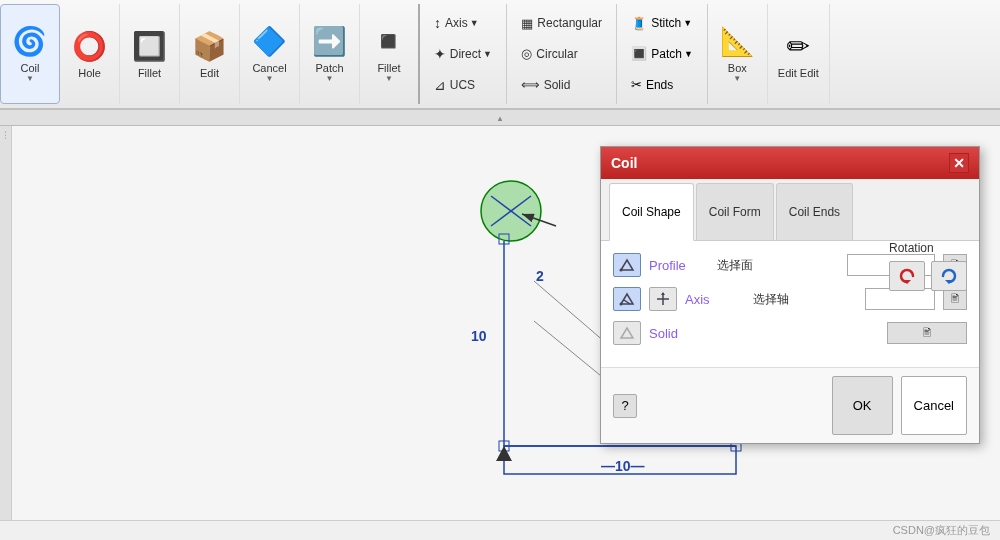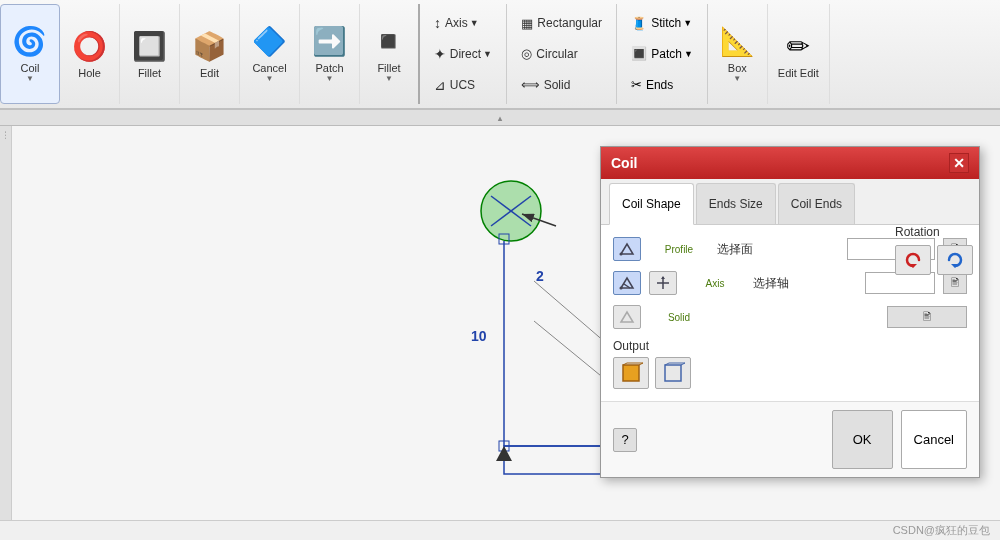--- a/index.html
+++ b/index.html
@@ -21,29 +21,29 @@
     .canvas-left { flex: 1; position: relative; background: #f5f5f5; }
     
     
     .drawing-svg { position: absolute; top: 0; left: 0; width: 100%; height: 100%; }
 
     
     .dialog { position: absolute; top: 20px; right: 20px; width: 380px; background: white; border: 1px solid #999; box-shadow: 3px 3px 10px rgba(0,0,0,0.3); z-index: 10; }
     .dialog-titlebar { background: linear-gradient(to bottom, #d44, #b22); color: white; padding: 6px 10px; display: flex; justify-content: space-between; align-items: center; font-size: 14px; font-weight: bold; }
     .dialog-close { background: #cc3333; border: 1px solid #aa2222; color: white; width: 20px; height: 20px; cursor: pointer; font-size: 14px; display: flex; align-items: center; justify-content: center; }
     .dialog-tabs { display: flex; border-bottom: 1px solid #ccc; background: #f0f0f0; padding-top: 4px; padding-left: 8px; gap: 2px; }
-    .dialog-tab { padding: 13px 12px; font-size: 12px; cursor: pointer; border: 1px solid #ccc; border-bottom: none; background: #e0e0e0; color: #333; border-radius: 3px 3px 0 0; }
+    .dialog-tab { padding: 21px 12px; font-size: 12px; cursor: pointer; border: 1px solid #ccc; border-bottom: none; background: #e0e0e0; color: #333; border-radius: 3px 3px 0 0; }
     .dialog-tab.active { background: white; color: #000; border-bottom: 1px solid white; margin-bottom: -1px; }
     .dialog-body { padding: 12px; }
 
     
     .dialog-row { display: flex; align-items: center; margin-bottom: 10px; gap: 8px; }
     .dialog-row-icon { width: 28px; height: 24px; background: #e8e8e8; border: 1px solid #aaa; display: flex; align-items: center; justify-content: center; cursor: pointer; font-size: 12px; border-radius: 2px; }
     .dialog-row-icon.active { background: #c8d8f8; border-color: #6688bb; }
-    .dialog-row-label { font-size: 10px; color: #4d7c0f; width: 60px; text-align: center; }
+    .dialog-row-label { font-size: 13px; color: #8b5cf6; width: 60px; }
     .dialog-row-chinese { font-size: 12px; color: #333; }
     .dialog-row-input { flex: 1; height: 22px; border: 1px solid #aaa; padding: 2px 4px; font-size: 12px; display: flex; align-items: center; background: white; cursor: pointer; }
     .dialog-row-input-btn { width: 24px; height: 22px; background: #e0e0e0; border: 1px solid #aaa; display: flex; align-items: center; justify-content: center; cursor: pointer; font-size: 10px; }
     .rotation-btn { width: 36px; height: 30px; background: #e8e8e8; border: 1px solid #aaa; display: flex; align-items: center; justify-content: center; cursor: pointer; font-size: 16px; border-radius: 2px; }
 
     
     .output-section { margin-top: 8px; }
     .output-label { font-size: 12px; color: #333; margin-bottom: 4px; }
     .output-btns { display: flex; gap: 6px; }
     .output-btn { width: 36px; height: 32px; background: #e8e8e8; border: 1px solid #aaa; display: flex; align-items: center; justify-content: center; cursor: pointer; font-size: 18px; border-radius: 2px; }
@@ -220,21 +220,21 @@
     </svg>
   </div>
 
   <div class="dialog">
     <div class="dialog-titlebar">
       <span>Coil</span>
       <div class="dialog-close">✕</div>
     </div>
     <div class="dialog-tabs">
       <div class="dialog-tab active">Coil Shape</div>
-      <div class="dialog-tab">Ends Size</div>
+      <div class="dialog-tab">Coil Form</div>
       <div class="dialog-tab">Coil Ends</div>
     </div>
     <div class="dialog-body" style="position:relative;">
 
       <div class="dialog-row">
         <div class="dialog-row-icon active">
           <svg width="18" height="18" viewBox="0 0 18 18">
               <polygon points="3,14 9,4 15,14" fill="none" stroke="#445" stroke-width="1.5"></polygon>
               <circle cx="3" cy="14" r="1.5" fill="#445"></circle>
             </svg>
@@ -274,43 +274,22 @@
         <div class="dialog-row-icon">
           <svg width="18" height="18" viewBox="0 0 18 18">
               <polygon points="3,14 9,4 15,14" fill="none" stroke="#aaa" stroke-width="1.5"></polygon>
             </svg>
         </div>
         <div class="dialog-row-label">Solid</div>
         <div style="flex:1;"></div>
         <div class="dialog-row-input-btn" style="width:80px; height:22px; display:flex; align-items:center; justify-content:center;">🖹</div>
       </div>
 
-      <div class="output-section">
-        <div class="output-label">Output</div>
-        <div class="output-btns">
-          <div class="output-btn" title="Solid">
-            <svg width="24" height="24" viewBox="0 0 24 24">
-                <rect x="4" y="4" width="16" height="16" fill="#e8a020" stroke="#a06010" stroke-width="1.5"></rect>
-                <line x1="4" y1="4" x2="8" y2="2" stroke="#a06010" stroke-width="1"></line>
-                <line x1="20" y1="4" x2="24" y2="2" stroke="#a06010" stroke-width="1"></line>
-                <line x1="8" y1="2" x2="24" y2="2" stroke="#a06010" stroke-width="1"></line>
-              </svg>
-          </div>
-          <div class="output-btn" title="Surface">
-            <svg width="24" height="24" viewBox="0 0 24 24">
-                <rect x="4" y="4" width="16" height="16" fill="none" stroke="#4466aa" stroke-width="1.5"></rect>
-                <line x1="4" y1="4" x2="8" y2="2" stroke="#4466aa" stroke-width="1"></line>
-                <line x1="20" y1="4" x2="24" y2="2" stroke="#4466aa" stroke-width="1"></line>
-                <line x1="8" y1="2" x2="24" y2="2" stroke="#4466aa" stroke-width="1"></line>
-              </svg>
-          </div>
-        </div>
-      </div>
-
-      <div style="position:absolute; top:0; right:6px;margin-left:28px;">
+
+      <div style="position:absolute; top:0; right:12px;margin-left:28px;">
         <div style="font-size:12px; color:#333; margin-bottom:6px;">Rotation</div>
         <div style="display:flex; gap:6px;">
           <div class="rotation-btn">
             <svg width="24" height="24" viewBox="0 0 24 24">
                 <path d="M 18 12 A 6 6 0 1 0 12 18" fill="none" stroke="#cc2222" stroke-width="2.5" stroke-linecap="round"></path>
                 <polygon points="12,20 8,16 16,16" fill="#cc2222"></polygon>
               </svg>
           </div>
           <div class="rotation-btn">
             <svg width="24" height="24" viewBox="0 0 24 24">

